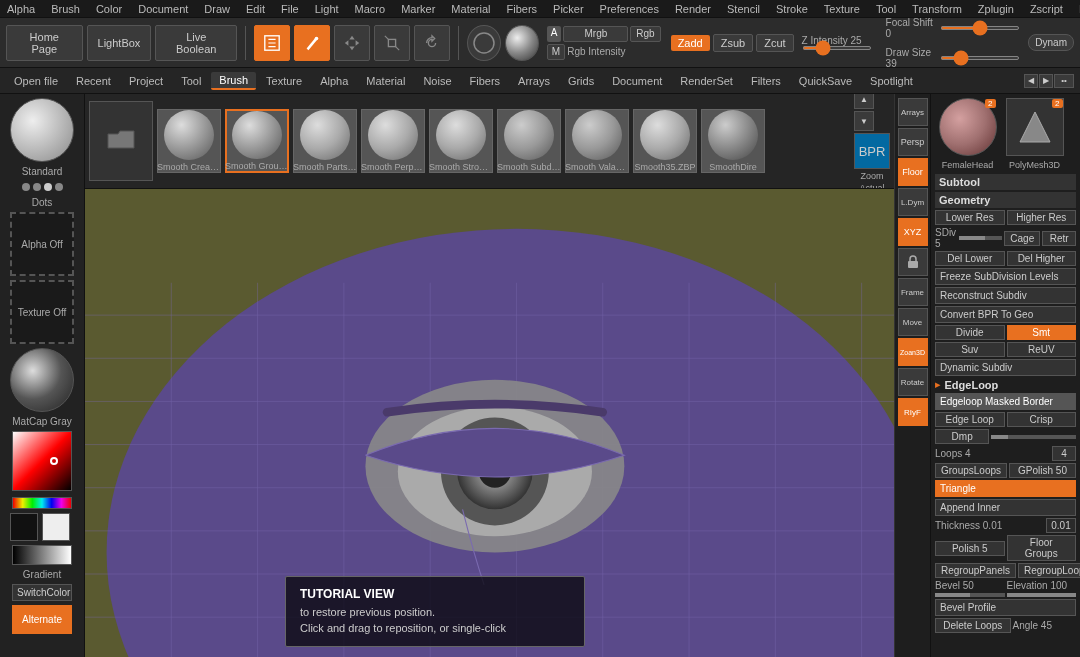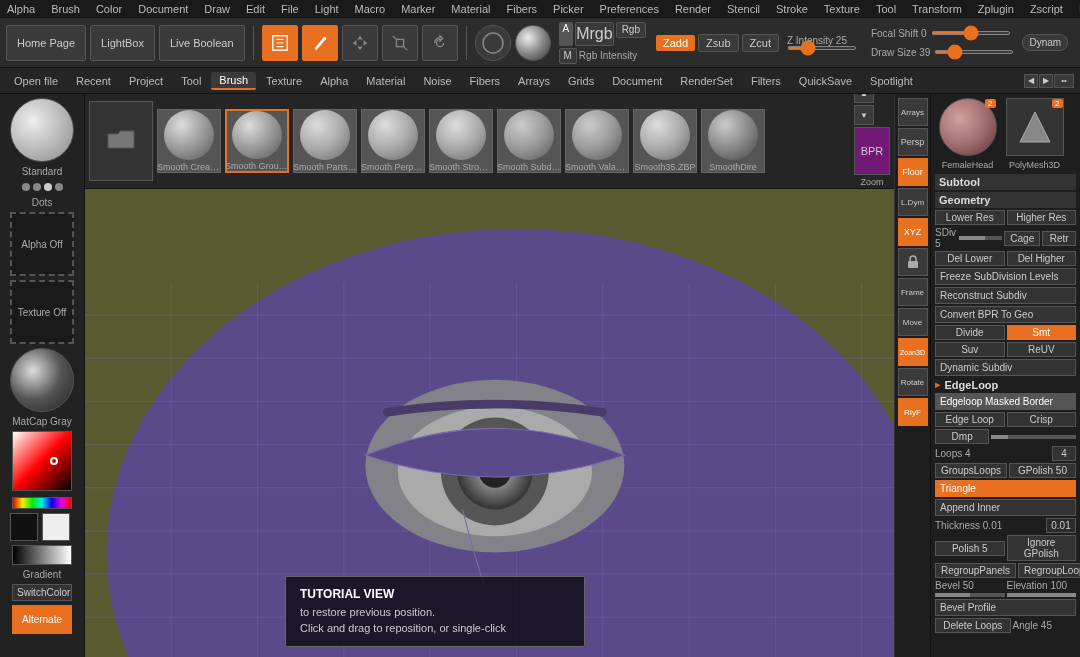--- a/index.html
+++ b/index.html
@@ -350,25 +350,25 @@
       border: 1px solid #555;
       color: #ccc;
       display: flex;
       align-items: center;
       justify-content: center;
       cursor: pointer;
       font-size: 8px;
     }
     .bpr-btn {
       width: 36px;
-      height: 48px;
-      background: #701a75;
-      border: 1px solid #555;
-      color: #ccc;
-      font-size: 11px;
+      height: 36px;
+      background: #0369a1;
+      border: 1px solid #555;
+      color: #ccc;
+      font-size: 13px;
       cursor: pointer;
       display: flex;
       align-items: center;
       justify-content: center;
     }
 
     
     #canvas-area {
       position: absolute;
       top: 95px;
@@ -604,21 +604,21 @@
     <svg width="28" height="28" viewBox="0 0 28 28">
         <circle cx="14" cy="14" r="10" fill="none" stroke="#888" stroke-width="1.5"></circle>
       </svg>
   </div>
 
   <div style="width:36px;height:36px;border-radius:50%;background:radial-gradient(circle at 35% 35%, #eee, #888, #333);border:1px solid #555;cursor:pointer;"></div>
 
   <div style="display:flex;flex-direction:column;gap:2px;margin-left:4px;">
     <div style="display:flex;gap:2px;">
       <span style="background:#555;color:#fff;font-size:10px;padding:1px 4px;border-radius:2px;cursor:pointer;">A</span>
-      <button class="toolbar-btn" style="padding:1px 0;height:24px;font-size:16px;">Mrgb</button>
+      <button class="toolbar-btn" style="padding:1px 20px;height:16px;font-size:10px;">Mrgb</button>
       <button class="toolbar-btn" style="padding:1px 5px;height:16px;font-size:10px;">Rgb</button>
     </div>
     <div style="display:flex;gap:2px;">
       <button class="toolbar-btn" style="padding:1px 4px;height:16px;font-size:10px;">M</button>
       <span style="font-size:10px;color:#aaa;align-self:center;">Rgb Intensity</span>
     </div>
   </div>
 
   <div class="zadd-group">
     <button class="zadd-btn">Zadd</button>
@@ -947,21 +947,21 @@
 
     <button class="rp-full-btn">Append Inner</button>
 
     <div class="rp-row">
       <span class="rp-label">Thickness 0.01</span>
       <input class="rp-input" type="text" value="0.01" style="">
     </div>
 
     <div class="rp-row">
       <button class="rp-btn">Polish 5</button>
-      <button class="rp-btn">Ignore GPolish</button>
+      <button class="rp-btn">Floor Groups</button>
     </div>
 
     <div class="rp-row">
       <button class="rp-btn">RegroupPanels</button>
       <button class="rp-btn">RegroupLoops</button>
     </div>
 
     <div class="rp-row">
       <span class="rp-label">Bevel 50</span>
       <span class="rp-label">Elevation 100</span>

